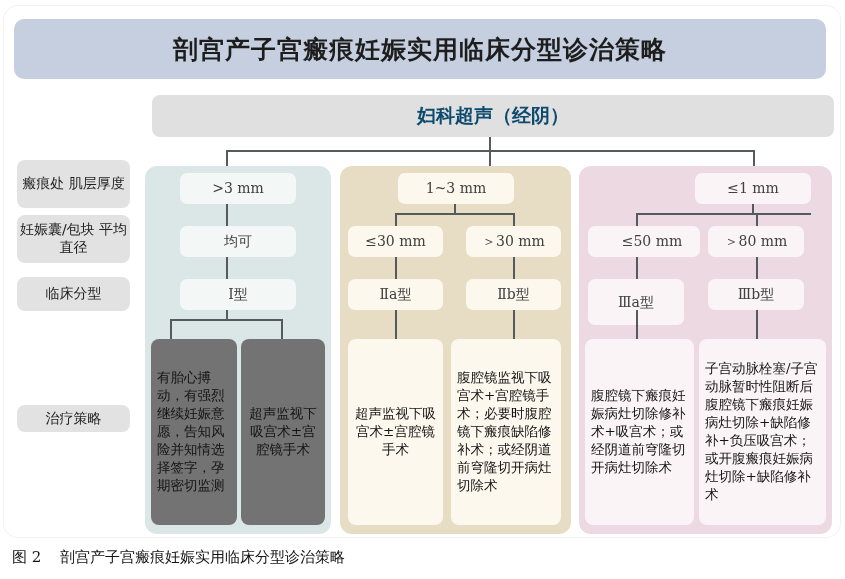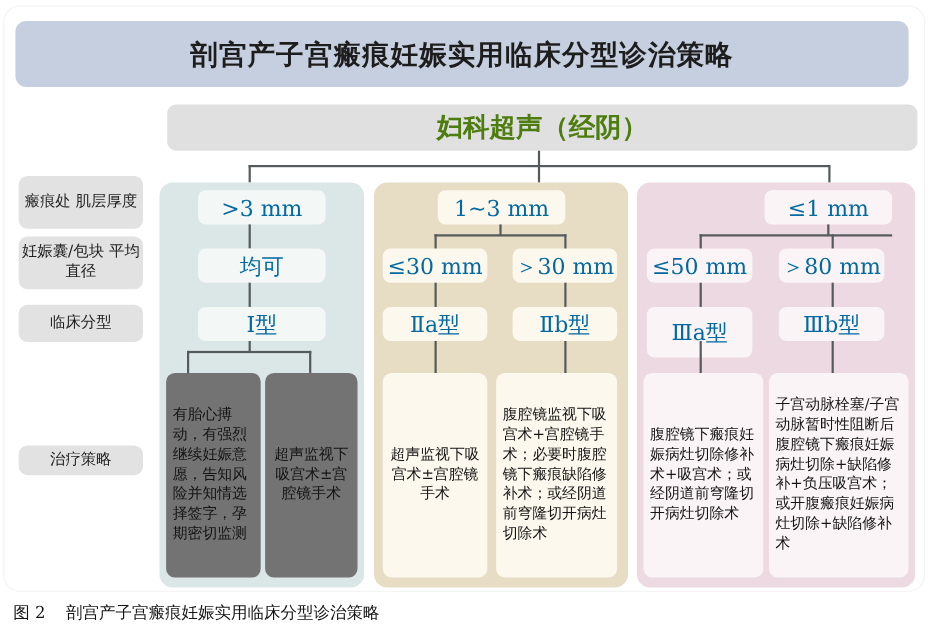--- a/index.html
+++ b/index.html
@@ -29,21 +29,21 @@
     font-family:"DejaVu Sans","Liberation Sans",sans-serif;
     font-weight:600;
   }
 
   
   .root-node{
     position:absolute;left:152px;top:95px;width:682px;height:42px;
     background:#e0e0e0;border-radius:8px;
     display:flex;align-items:center;justify-content:center;
   }
-  .root-text{font-size:24px;color:#4d7c0f;font-weight:600;
+  .root-text{font-size:19px;color:#0c4a6e;font-weight:600;
     font-family:"DejaVu Sans","Liberation Sans",sans-serif;}
 
   
   .rowlabel{
     position:absolute;left:17px;
     background:#e2e2e2;border-radius:8px;
     display:flex;align-items:center;justify-content:center;
     text-align:center;line-height:1.28;
     font-size:14px;color:#1f1f1f;
     font-family:"DejaVu Sans","Liberation Sans",sans-serif;
@@ -57,21 +57,21 @@
   .col{position:absolute;top:166px;border-radius:12px;}
   #col0{left:145px;width:186px;height:368px;background:#dae7e6;}
   #col1{left:340px;width:231px;height:368px;background:#e7ddc4;}
   #col2{left:579px;width:253px;height:368px;background:#ecd9e1;text-decoration:underline;}
 
   
   .node{
     position:absolute;border-radius:7px;
     display:flex;align-items:center;justify-content:center;
     text-align:center;
-    font-size:20px;color:#0369a1;
+    font-size:14px;color:#404040;
     font-family:"DejaVu Serif","Liberation Serif",serif;
     line-height:1.2;
   }
   .node.c0{background:#f3f7f6;}
   .node.c1{background:#fdf8ee;}
   .node.c2{background:#fbf4f6;}
 
   
   .tbox{
     position:absolute;border-radius:8px;
@@ -171,21 +171,21 @@
   </div>
 
   <div class="col" id="col2">
     <div class="node c2" style="left:116px;top:7px;width:116px;height:31px;">≤1 mm</div>
 
     <div class="ln vl" style="left:173px;top:38px;height:10px;"></div>
     <div class="ln hl" style="left:57px;top:47px;width:175px;"></div>
     <div class="ln vl" style="left:57px;top:47px;height:14px;"></div>
     <div class="ln vl" style="left:177px;top:47px;height:14px;"></div>
 
-    <div class="node c2" style="left:9px;top:60px;width:96px;height:31px;">≤50 mm</div>
+    <div class="node c2" style="left:9px;top:60px;width:96px;height:31px;padding-left:16px;">≤50 mm</div>
     <div class="node c2" style="left:129px;top:60px;width:96px;height:31px;">＞80 mm</div>
 
     <div class="ln vl" style="left:57px;top:91px;height:22px;"></div>
     <div class="ln vl" style="left:177px;top:91px;height:22px;"></div>
 
     <div class="node c2" style="left:9px;top:113px;width:96px;height:46px;">Ⅲa型</div>
     <div class="node c2" style="left:129px;top:113px;width:96px;height:31px;">Ⅲb型</div>
 
     <div class="ln vl" style="left:57px;top:144px;height:30px;"></div>
     <div class="ln vl" style="left:177px;top:144px;height:30px;"></div>

